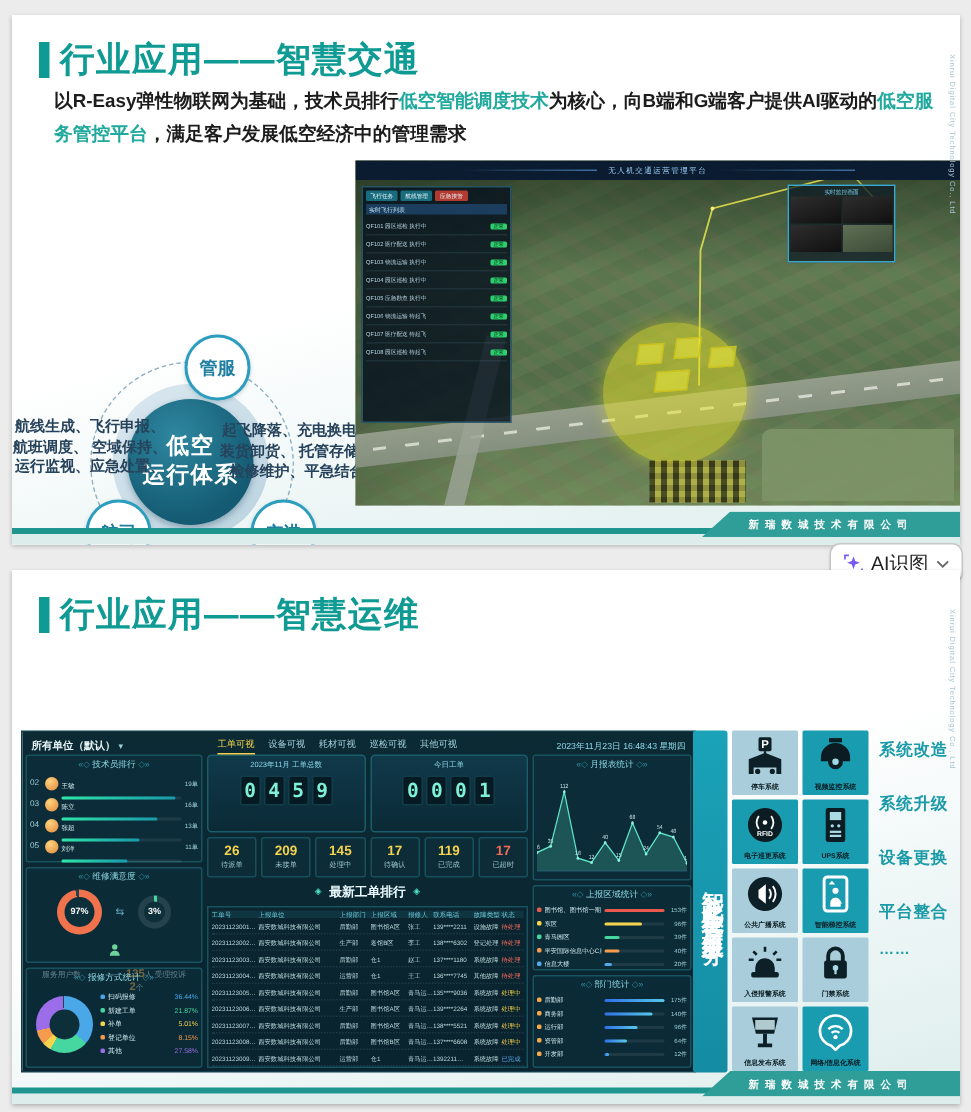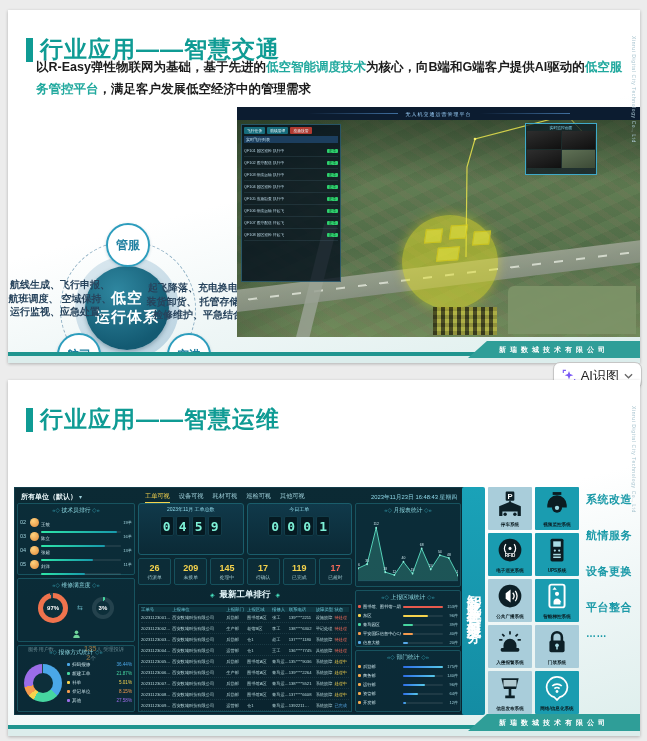--- a/index.html
+++ b/index.html
@@ -1,33 +1,33 @@
 <!DOCTYPE html>
 <html><head>
 <meta charset="utf-8">
 <style>
   html,body{margin:0;padding:0;}
   body{width:647px;height:741px;background:#ececec;font-family:"Liberation Sans","DejaVu Sans",sans-serif;position:relative;overflow:hidden;}
   .slide{position:absolute;left:8px;width:632px;background:linear-gradient(165deg,#ffffff 48%,#eef6f6 72%,#ddeeec 100%);box-shadow:0 1px 3px rgba(0,0,0,.25);overflow:hidden;}
   #slide1{top:10px;height:353px;}
   #slide2{top:380px;height:356px;}
-  .s-title{position:absolute;left:18px;top:24px;display:flex;align-items:center;gap:7px;}
+  .s-title{position:absolute;left:18px;top:14px;display:flex;align-items:center;gap:7px;}
   .tbar{width:7px;height:24px;background:#0f9b94;}
   .s-title h1{margin:0;font-size:23px;font-weight:bold;color:#0f9b94;letter-spacing:1px;}
   .body-text{position:absolute;left:28px;top:46px;width:597px;margin:0;font-size:12.5px;line-height:1.78;color:#1c1c1c;font-weight:600;}
   #slide2 .body-text{top:44px;}
   .hl{color:#21a99e;font-weight:700;}
   .watermark{position:absolute;right:3px;top:26px;writing-mode:vertical-rl;font-size:5px;color:#a9c5d0;letter-spacing:.6px;}
   
   .diagram{position:absolute;left:0;top:96px;width:240px;height:250px;}
   .dashed-ring{position:absolute;left:52px;top:135px;width:134px;height:134px;border:1.5px dashed #8fb0c4;border-radius:50%;}
   .center-ring{position:absolute;left:67px;top:150px;width:104px;height:104px;border-radius:50%;background:linear-gradient(145deg,#dce9f0,#b9d2e0);}
   .center-circle{position:absolute;left:77px;top:160px;width:84px;height:84px;border-radius:50%;background:radial-gradient(circle at 38% 30%,#2f87a0,#135a72 72%);display:flex;flex-direction:column;align-items:center;justify-content:center;color:#fff;font-weight:bold;font-size:15px;line-height:1.25;letter-spacing:1px;box-shadow:0 2px 4px rgba(20,60,80,.35);}
   .node{position:absolute;width:40px;height:40px;border-radius:50%;background:#fff;border:2px solid #2d9dbd;color:#1e7fa0;font-size:12px;font-weight:bold;display:flex;align-items:center;justify-content:center;box-shadow:0 1px 3px rgba(30,90,120,.25);}
-  .node-top{left:98px;top:117px;}
+  .node-top{left:115px;top:117px;}
   .node-bl{left:49px;top:227px;}
   .node-br{left:159px;top:227px;}
   .desc{position:absolute;font-size:10px;font-weight:bold;color:#27435c;line-height:1.35;text-align:center;}
   .desc-top{left:36px;top:4px;width:168px;}
   .desc-bl{left:0px;top:172px;width:104px;}
   .desc-br{left:138px;top:175px;width:104px;}
   
   .map{position:absolute;left:229px;top:97px;width:403px;height:230px;background:
     linear-gradient(105deg,rgba(35,55,35,.5) 0%,rgba(0,0,0,0) 32%),
     repeating-linear-gradient(35deg,rgba(125,115,90,.22) 0 6px,rgba(0,0,0,0) 6px 14px),
@@ -211,21 +211,21 @@
     <circle cx="12" cy="15.2" r="1.3" fill="currentColor"></circle>
   </symbol>
 </defs>
   </svg>
 
 <section class="slide" id="slide1">
   <header class="s-title">
     <span class="tbar"></span>
     <h1>行业应用——智慧交通</h1>
   </header>
-  <p class="body-text"><span>以R-Easy弹性物联网为基础，基于先进的</span><span class="hl">低空智能调度技术</span><span>为核心，向B端和G端客户提供AI驱动的</span><span class="hl">低空服务管控平台</span><span>，满足客户发展低空经济中的管理需求</span></p>
+  <p class="body-text"><span>以R-Easy弹性物联网为基础，技术员排行</span><span class="hl">低空智能调度技术</span><span>为核心，向B端和G端客户提供AI驱动的</span><span class="hl">低空服务管控平台</span><span>，满足客户发展低空经济中的管理需求</span></p>
 
   <div class="diagram">
     <div class="dashed-ring"></div>
     <div class="center-ring"></div>
     <div class="center-circle">
       <span>低空</span>
       <span>运行体系</span>
     </div>
     <div class="node node-top">管服</div>
     <div class="node node-bl">航司</div>
@@ -854,21 +854,21 @@
           <use href="#i-wifi"></use>
         </svg>
         <span class="sys-label">网络/信息化系统</span>
       </div>
     </div>
 
   <div class="va">
     <div>
 
     <div class="va-item">系统改造</div>
-        <div class="va-item">航情服务</div>
+        <div class="va-item">系统升级</div>
         <div class="va-item">设备更换</div>
         <div class="va-item">平台整合</div>
         <div class="va-item">……</div>
       </div>
   </div>
 
   <div class="ribbon-band"></div>
   <div class="ribbon-line"></div>
   <div class="ribbon-tab">
       <span>新瑞数城技术有限公司</span>

